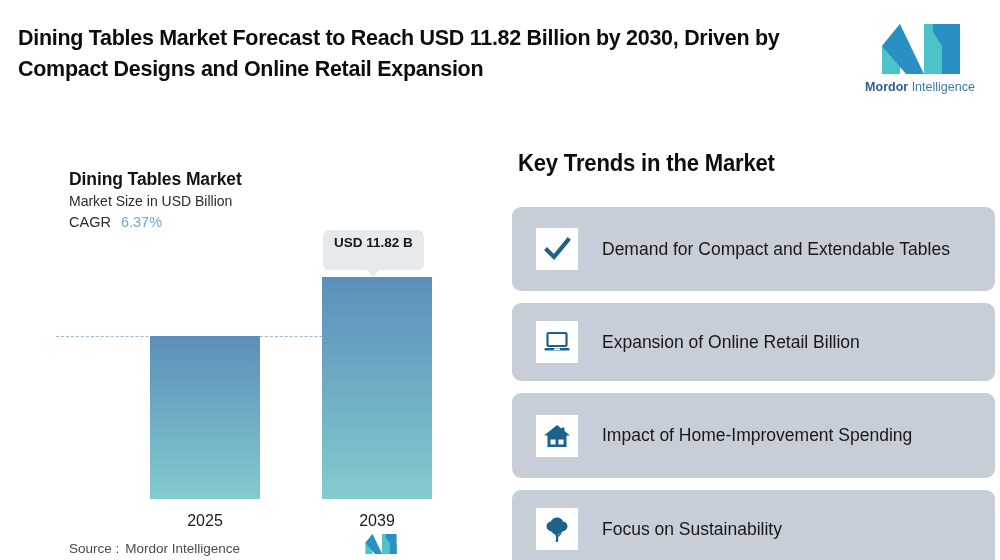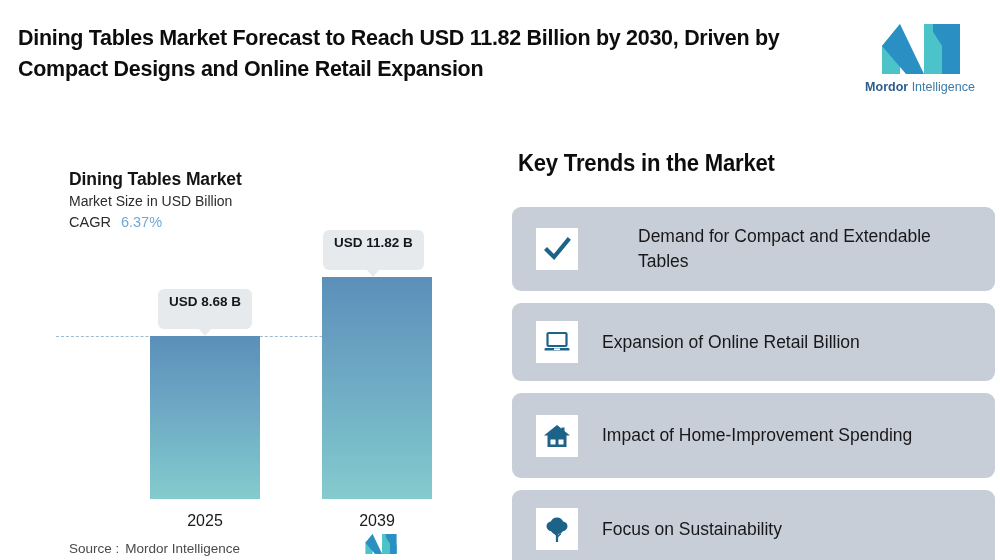--- a/index.html
+++ b/index.html
@@ -134,21 +134,21 @@
   }
 
   .trend-card {
     position:absolute;
     left:512px; width:483px;
     background:#c8ced8;
     border-radius:9px;
     display:flex;
     align-items:center;
   }
-  #trend-card-0 { top:207px; height:84px;gap:36px; }
+  #trend-card-0 { top:207px; height:84px; }
   #trend-card-1 { top:303px; height:78px; }
   #trend-card-2 { top:393px; height:85px; }
   #trend-card-3 { top:490px; height:78px; }
 
   .trend-icon-box {
     flex:0 0 auto;
     width:42px; height:42px;
     margin-left:24px;
     background:#ffffff;
     display:flex; align-items:center; justify-content:center;
@@ -188,21 +188,20 @@
     <span>CAGR</span><span class="cagr-value">6.37%</span>
   </div>
 
   <div id="plot">
 
     <div id="baseline-dash"></div>
 
     <div class="bar" id="bar-2025"></div>
     <div class="bar" id="bar-2030"></div>
 
-    <div class="value-badge" id="badge-2025">USD 8.68 B</div>
     <div class="value-badge" id="badge-2030">USD 11.82 B</div>
 
     <div class="bar-label" id="label-2025">2025</div>
     <div class="bar-label" id="label-2030">2039</div>
   </div>
 
   <div id="source-row">
     <span class="src-label">Source :</span><span>Mordor Intelligence</span>
   </div>
 

